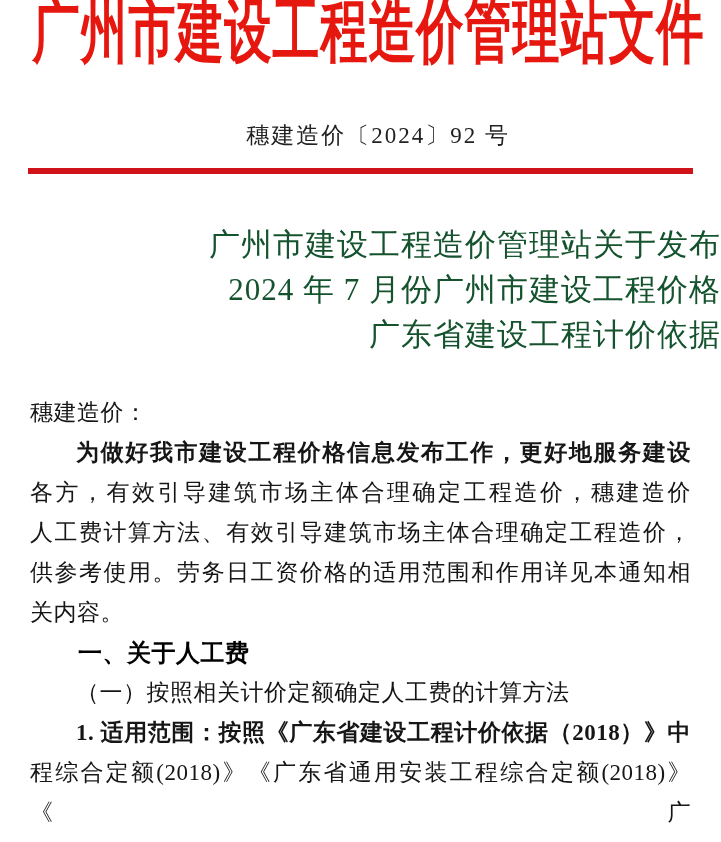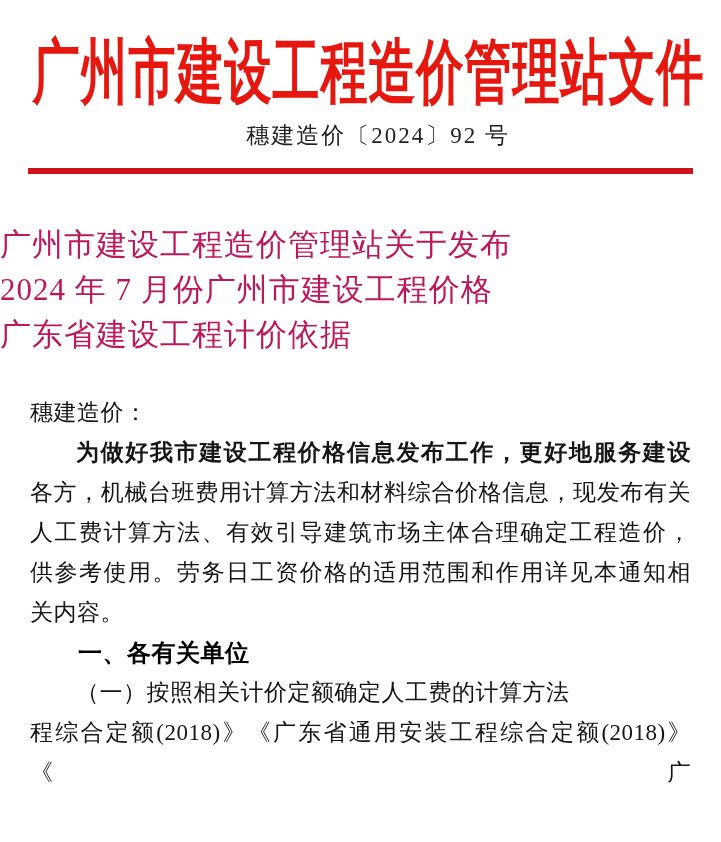--- a/index.html
+++ b/index.html
@@ -18,21 +18,21 @@
     width: 721px;
     height: 842px;
     position: relative;
     box-sizing: border-box;
   }
   
   .org-title-wrap {
     height: 104px;
     margin-top: 0;
     display: flex;
-    align-items: flex-end;
+    align-items: flex-start;
     justify-content: center;
     padding-left: 16px;
   }
   .org-title {
     font-size: 47px;
     font-weight: bold;
     color: #e5170f;
     white-space: nowrap;
     letter-spacing: 1px;
     transform: scaleY(1.5);
@@ -50,24 +50,24 @@
   }
   
   .red-line {
     height: 6px;
     background: #d01219;
     margin: 17px 28px 0 28px;
   }
   
   .doc-title {
     margin-top: 48px;
-    text-align: left;
+    text-align: right;
     font-size: 31px;
     line-height: 45px;
-    color: #be185d;
+    color: #14532d;
     letter-spacing: 1px;
   }
   
   .body-text {
     margin: 36px 30px 0 30px;
     font-size: 23px;
     line-height: 40px;
     color: #161616;
   }
   .line {
@@ -110,26 +110,27 @@
     <div class="title-line">广州市建设工程造价管理站关于发布</div>
     <div class="title-line">2024 年 7 月份广州市建设工程价格</div>
     <div class="title-line">广东省建设工程计价依据</div>
   </div>
 
   <div class="body-text">
 
     <div class="line">穗建造价：</div>
 
     <div class="line j indent">为做好我市建设工程价格信息发布工作，更好地服务建设</div>
-    <div class="line j">各方，机械台班费用计算方法和材料综合价格信息，现发布有关</div>
+    <div class="line j">各方，有效引导建筑市场主体合理确定工程造价，穗建造价</div>
     <div class="line j">人工费计算方法、有效引导建筑市场主体合理确定工程造价，</div>
     <div class="line j">供参考使用。劳务日工资价格的适用范围和作用详见本通知相</div>
     <div class="line">关内容。</div>
 
-    <div class="line heading1 indent">一、各有关单位</div>
+    <div class="line heading1 indent">一、关于人工费</div>
 
     <div class="line heading2 indent">（一）按照相关计价定额确定人工费的计算方法</div>
 
+    <div class="line j indent">1. 适用范围：按照《广东省建设工程计价依据（2018）》中</div>
     <div class="line j">程综合定额(2018)》《广东省通用安装工程综合定额(2018)》《广</div>
 
   </div>
 
 </div>
 
 </body></html>

